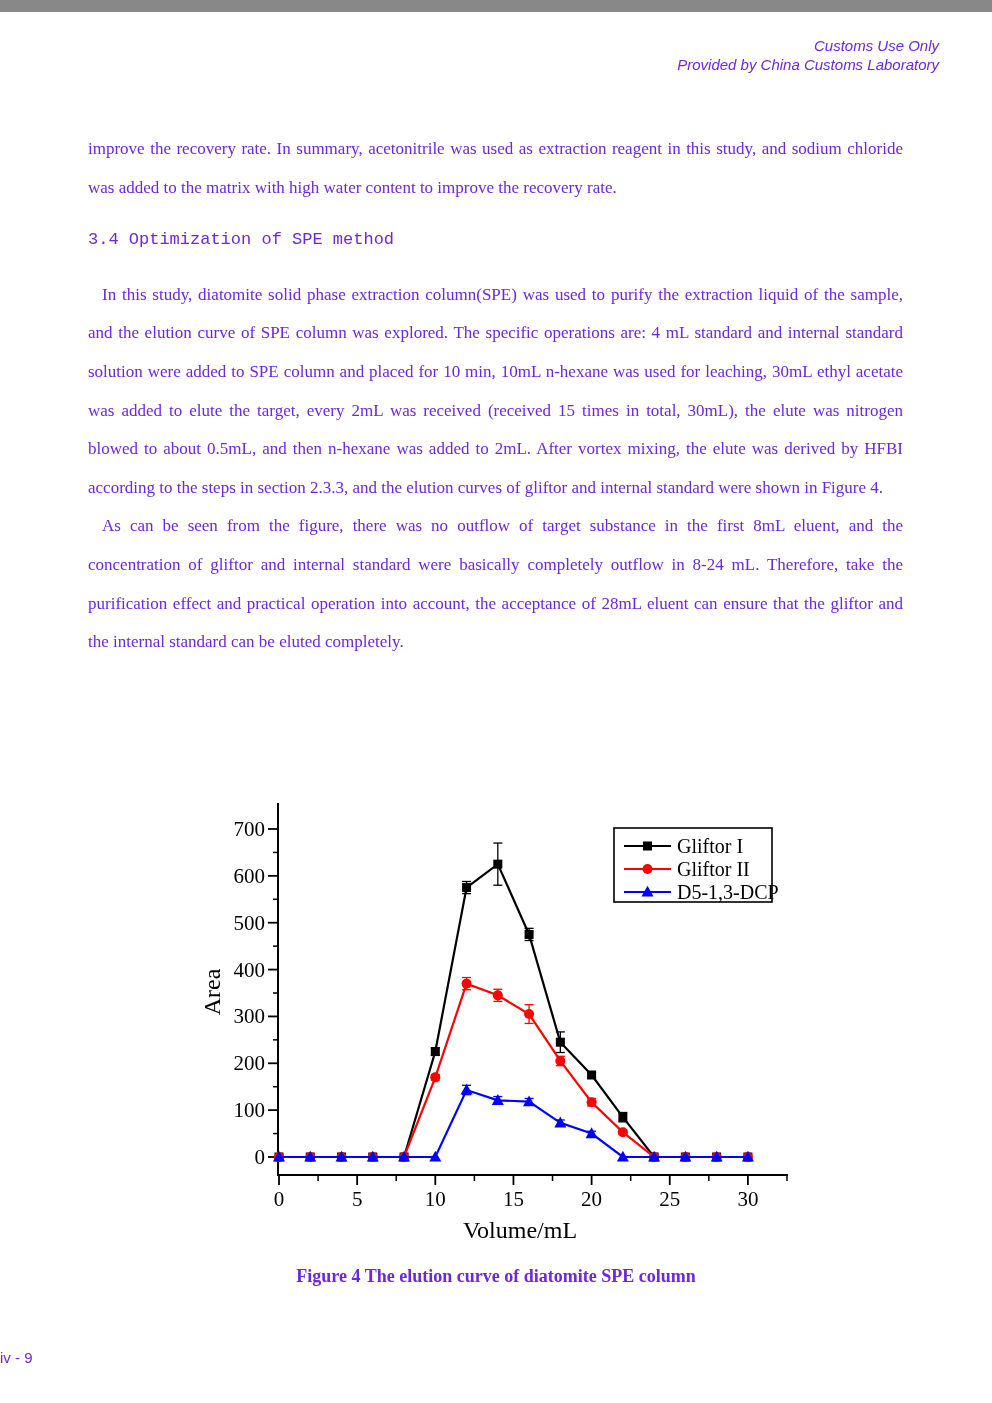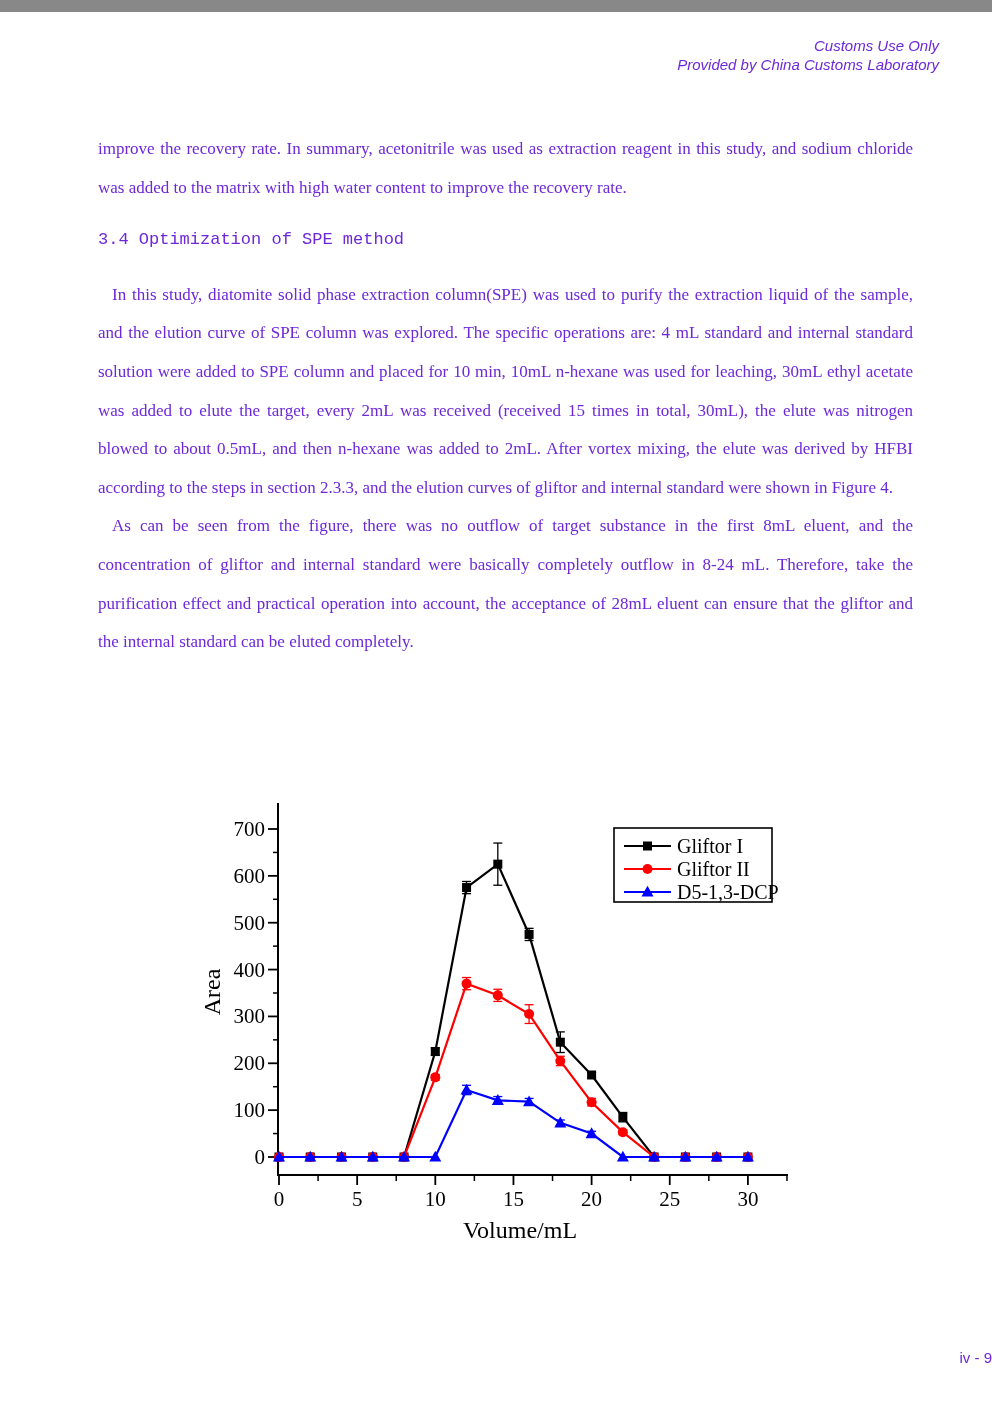--- a/index.html
+++ b/index.html
@@ -14,21 +14,21 @@
     padding-left:19px;
   }
   .page-header{
     position:absolute;top:24px;right:72px;
     text-align:right;
     font-family:"Liberation Sans","DejaVu Sans",sans-serif;
     font-style:italic;
     font-size:15px;line-height:19px;
   }
   .content{
-    position:absolute;top:118px;left:98px;width:815px;
+    position:absolute;top:118px;left:88px;width:815px;
   }
   .body-par{
     margin:0;
     font-size:17px;
     line-height:38.6px;
     text-align:justify;
   }
   .indent{ text-indent:14px; }
   .section-heading{
     margin:14px 0 16px 0;
@@ -45,21 +45,21 @@
     font-family:"Liberation Serif","DejaVu Serif",serif;
     fill:#000;
   }
   .figure-caption{
     position:absolute;top:1254px;left:0;width:992px;
     text-align:center;
     font-size:18px;font-weight:bold;
   }
   .page-footer{
     position:absolute;top:1337px;left:0;width:992px;
-    text-align:right;
+    text-align:left;
     font-family:"Liberation Sans","DejaVu Sans",sans-serif;
     font-size:15px;
   }
 </style>
 </head>
 <body>
 
 <div class="page">
 
   <div class="page-header">
@@ -245,16 +245,17 @@
           <line x1="434" y1="84" x2="481" y2="84" stroke="#ff0000" stroke-width="2.2"></line>
           <circle cx="457.5" cy="84" r="5" fill="#ff0000"></circle>
           <text x="487" y="91" font-size="20">Gliftor II</text>
           <line x1="434" y1="107" x2="481" y2="107" stroke="#0000ff" stroke-width="2.2"></line>
           <polygon points="457.5,100.8 451.5,111.6 463.5,111.6" fill="#0000ff"></polygon>
           <text x="487" y="114" font-size="20">D5-1,3-DCP</text>
         </g>
       </svg>
   </figure>
 
+  <div class="figure-caption">Figure 4 The elution curve of diatomite SPE column</div>
 
   <div class="page-footer">iv - 9</div>
 
 </div>
 
 </body></html>

